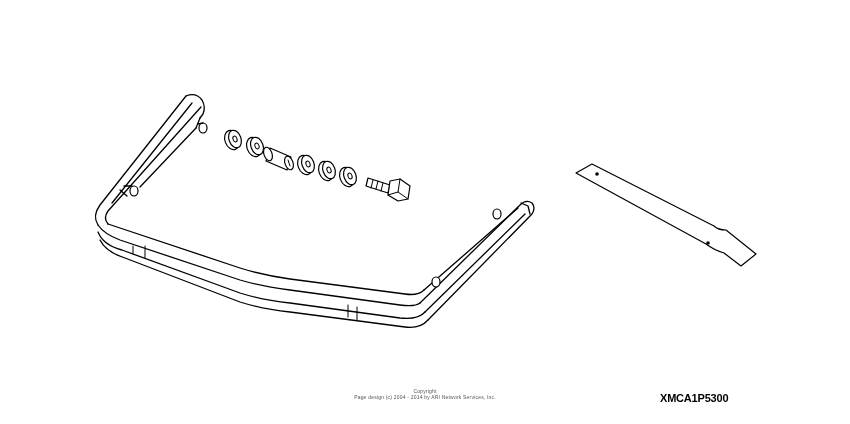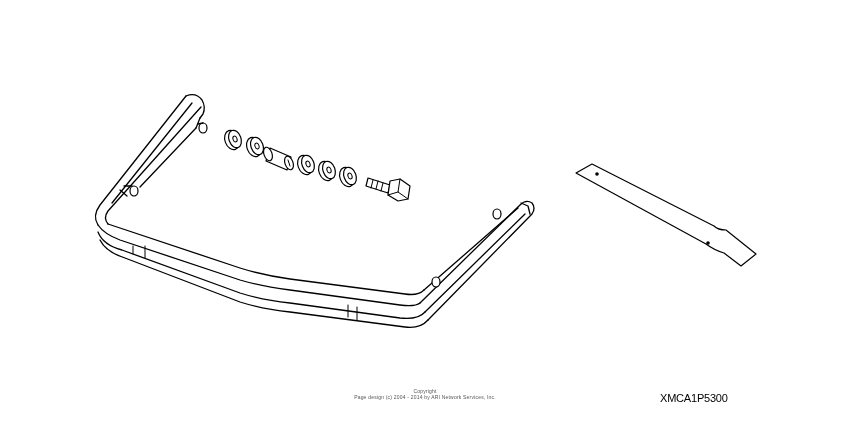--- a/index.html
+++ b/index.html
@@ -36,21 +36,21 @@
       font-size: 5px;
       line-height: 6px;
       color: #555;
       letter-spacing: 0.2px;
     }
     .part-number {
       position: absolute;
       left: 660px;
       top: 392px;
       font-size: 11px;
-      font-weight: normal;
+      font-weight: bold;
       color: #000;
       letter-spacing: -0.2px;
       text-align: center;
     }
     .ln { fill: none; stroke: #000; stroke-width: 1.3; stroke-linecap: round; stroke-linejoin: round; }
     .thin { fill: none; stroke: #000; stroke-width: 1; stroke-linecap: round; stroke-linejoin: round; }
     .wf { fill: #fff; stroke: #000; stroke-width: 1.2; stroke-linejoin: round; }
   </style>
 </head>
 <body>

